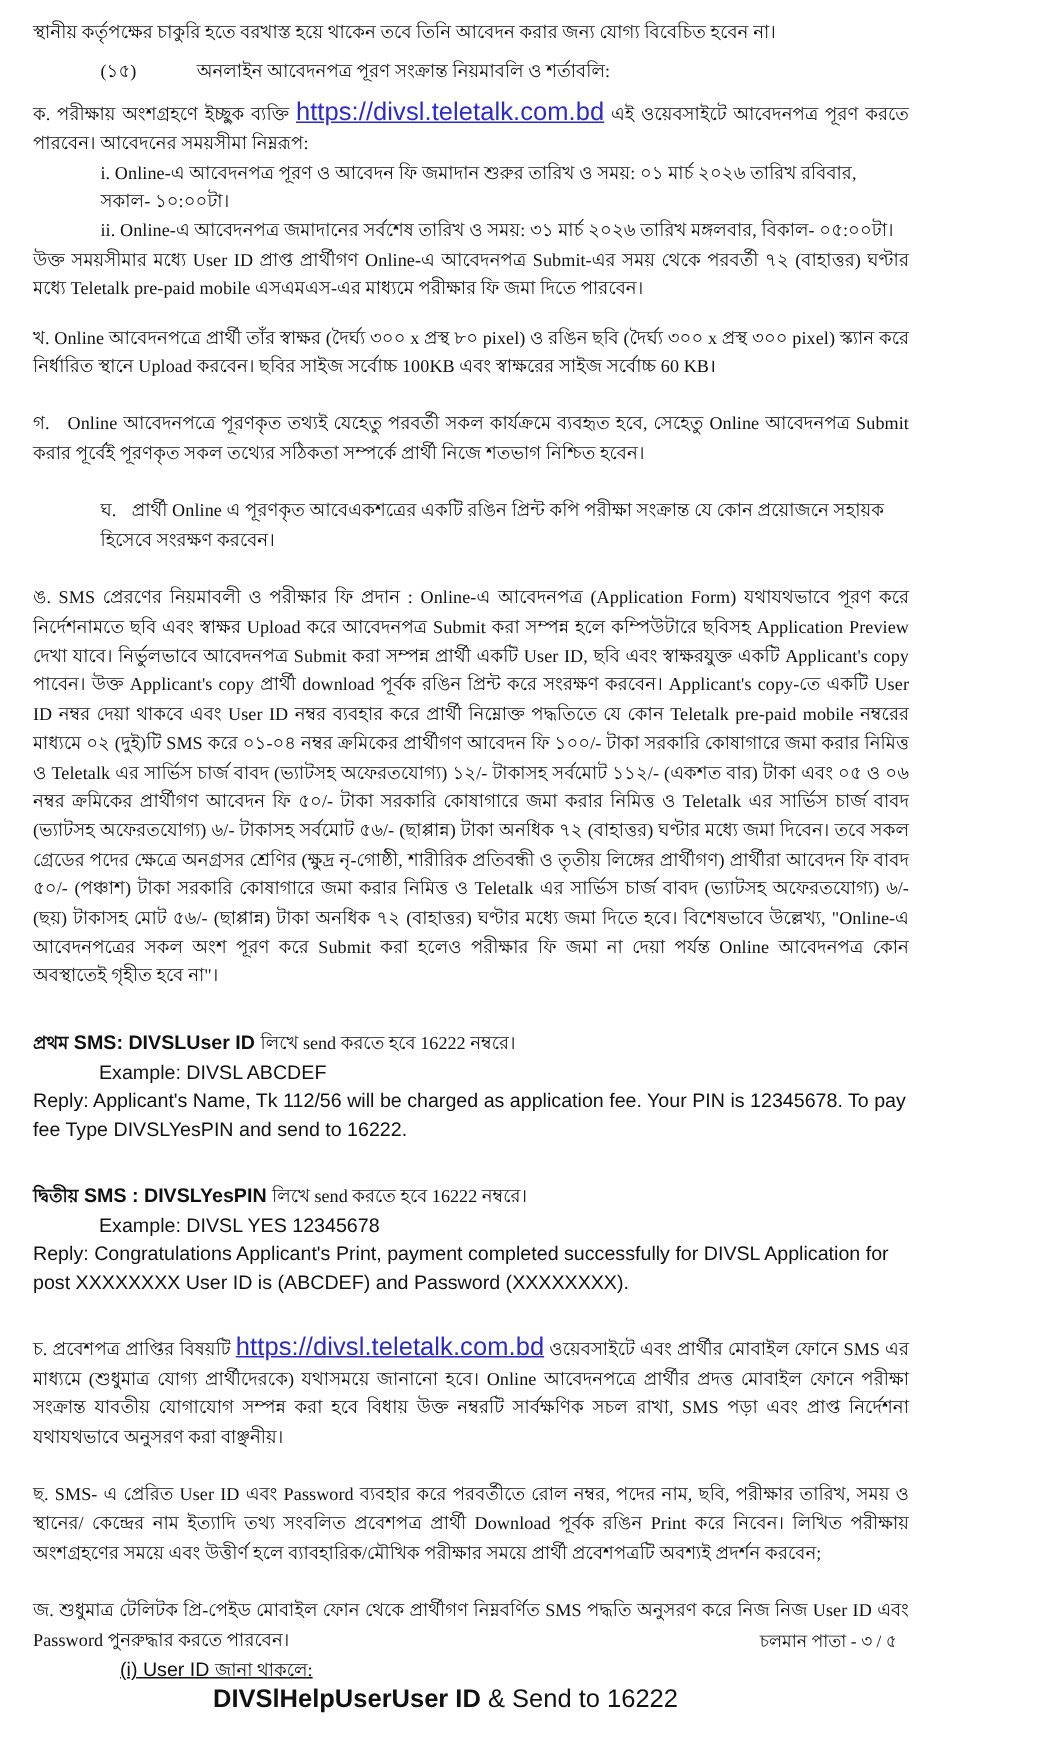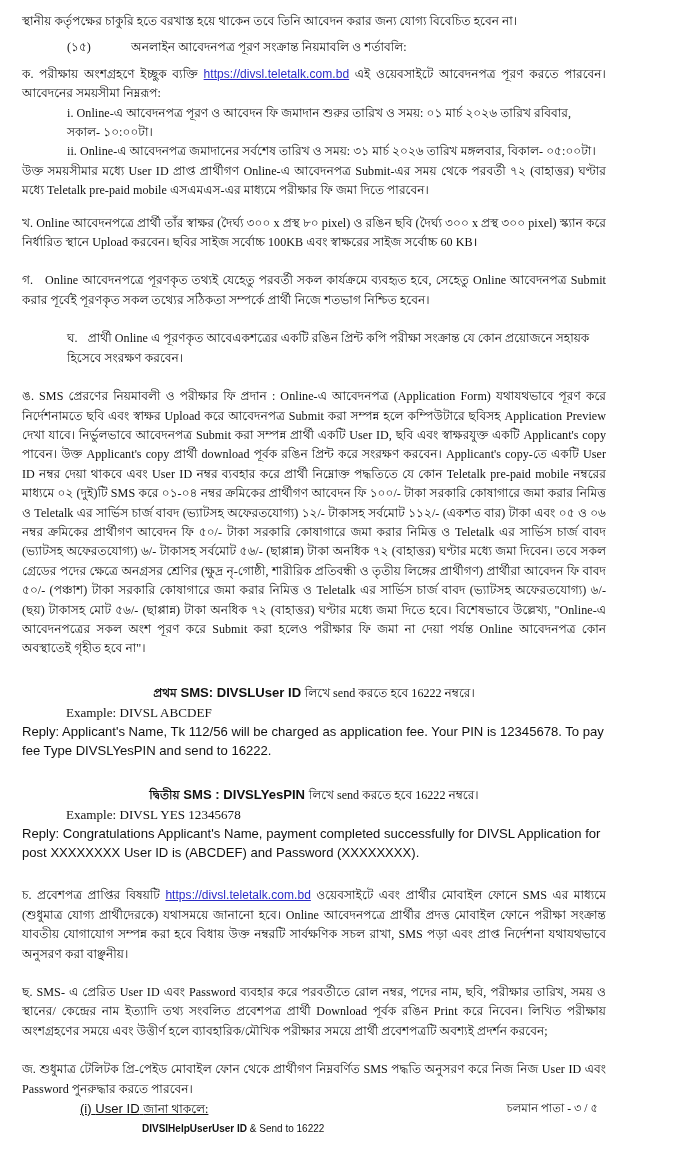--- a/index.html
+++ b/index.html
@@ -39,42 +39,41 @@
   }
   .gap-sm { height: 7px; }
   .gap-md { height: 13px; }
   .gap-lg { height: 19px; }
   .gap-xl { height: 24px; }
 
   a.link, .link {
     color: #2b2bc8;
     text-decoration: underline;
     font-family: "Liberation Sans", "DejaVu Sans", sans-serif;
-    font-size: 12px;
+    font-size: 17px;
   }
   .sms-head {
     font-family: "Liberation Sans", "DejaVu Sans", sans-serif;
     font-size: 13.1px;
     line-height: 19.2px;
-    text-align: center;
   }
   .sms-head .bnlabel {
     font-family: "Liberation Serif", "DejaVu Serif", serif;
     font-size: 12.1px;
     font-weight: bold;
   }
   .sms-head .bntail {
     font-family: "Liberation Serif", "DejaVu Serif", serif;
     font-size: 12.1px;
     font-weight: normal;
   }
   .bold { font-weight: bold; }
   .ex-line {
     padding-left: 44px;
-    font-family: Liberation Serif, serif;
+    font-family: Liberation Sans, sans-serif;
     font-size: 13.1px;
     line-height: 19.2px;
   }
   .reply-line {
     font-family: "Liberation Sans", "DejaVu Sans", sans-serif;
     font-size: 13.1px;
     line-height: 19.2px;
   }
 
   
@@ -85,21 +84,21 @@
     line-height: 19.4px;
     text-decoration: underline;
   }
   .sub-i .bn-in {
     font-family: "Liberation Serif", "DejaVu Serif", serif;
     font-size: 12.1px;
   }
   .sub-cmd {
     padding-left: 120px;
     font-family: "Liberation Sans", "DejaVu Sans", sans-serif;
-    font-size: 10px;
+    font-size: 17px;
     line-height: 19.4px;
   }
   .sub-ex {
     padding-left: 72px;
     font-family: "Liberation Sans", "DejaVu Sans", sans-serif;
     font-size: 13.1px;
     line-height: 19.4px;
   }
   .sub-ii {
     padding-left: 18px;
@@ -121,21 +120,21 @@
     padding-left: 64px;
     font-family: "Liberation Sans", "DejaVu Sans", sans-serif;
     font-size: 13.1px;
     line-height: 19.4px;
     text-align: right;
   }
 
   .footer {
     position: absolute;
     right: 36px;
-    bottom: 49px;
+    bottom: 63px;
     font-family: "Liberation Serif", "DejaVu Serif", serif;
     font-size: 11.6px;
     color: #111111;
     white-space: nowrap;
   }
 </style>
 </head>
 <body>
 
 <div class="page">
@@ -205,21 +204,21 @@
   <div class="reply-line">Reply: Applicant's Name, Tk 112/56 will be charged as application fee. Your PIN is 12345678. To pay fee Type DIVSLYesPIN and send to 16222.</div>
 
   <div class="gap-xl"></div>
 
   <div class="sms-head">
     <span class="bnlabel">দ্বিতীয়</span>
     <span class="bold">SMS : DIVSLYesPIN</span>
     <span class="bntail">লিখে  send করতে হবে  16222 নম্বরে।</span>
   </div>
   <div class="ex-line">Example: DIVSL  YES  12345678</div>
-  <div class="reply-line">Reply: Congratulations Applicant's Name, payment completed successfully for DIVSL Application for post XXXXXXXX User ID is (ABCDEF) and Password (XXXXXXXX).</div>
+  <div class="reply-line">Reply: Congratulations Applicant's Print, payment completed successfully for DIVSL Application for post XXXXXXXX User ID is (ABCDEF) and Password (XXXXXXXX).</div>
 
   <div class="gap-xl"></div>
 
   <p class="bn">
     <span>চ.</span>
     <span>প্রবেশপত্র প্রাপ্তির বিষয়টি</span>
     <a class="link" href="#">https://divsl.teletalk.com.bd</a>
     <span>ওয়েবসাইটে এবং প্রার্থীর মোবাইল ফোনে SMS এর মাধ্যমে (শুধুমাত্র যোগ্য প্রার্থীদেরকে) যথাসময়ে জানানো হবে। Online আবেদনপত্রে প্রার্থীর প্রদত্ত মোবাইল ফোনে পরীক্ষা সংক্রান্ত যাবতীয় যোগাযোগ সম্পন্ন করা হবে বিধায় উক্ত নম্বরটি সার্বক্ষণিক সচল রাখা, SMS পড়া এবং প্রাপ্ত নির্দেশনা যথাযথভাবে অনুসরণ করা বাঞ্ছনীয়।</span>
   </p>
 

